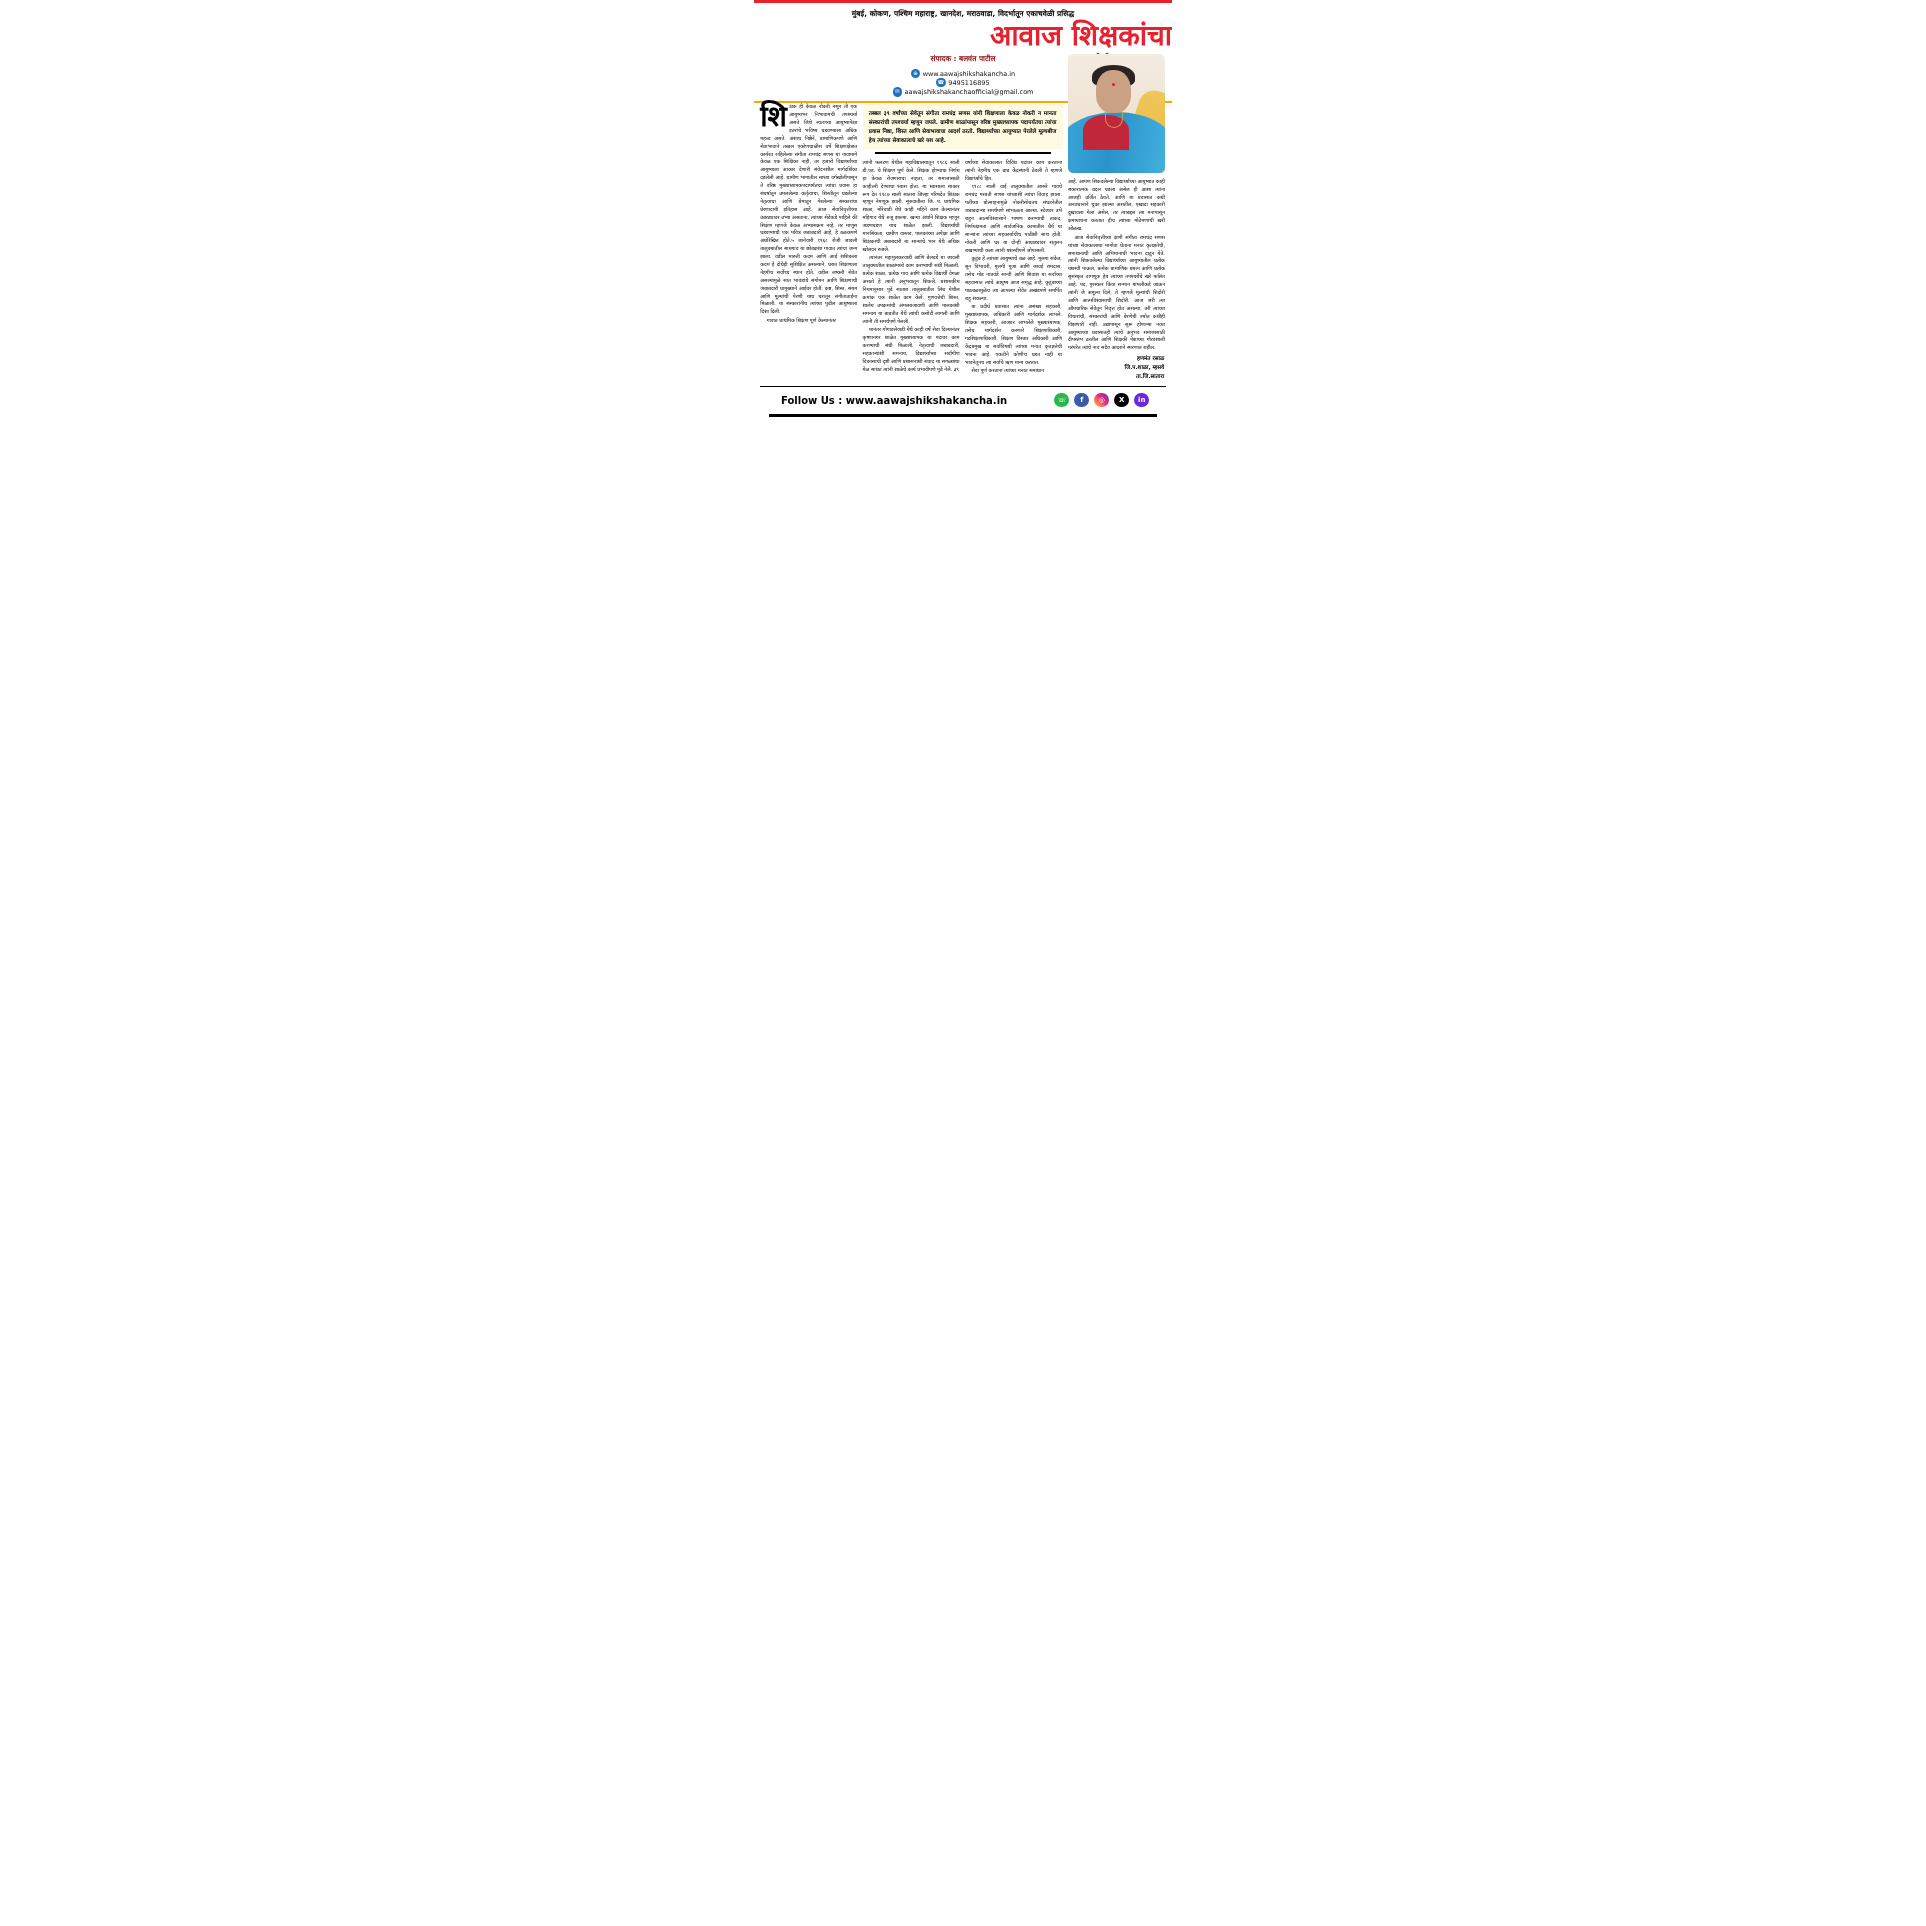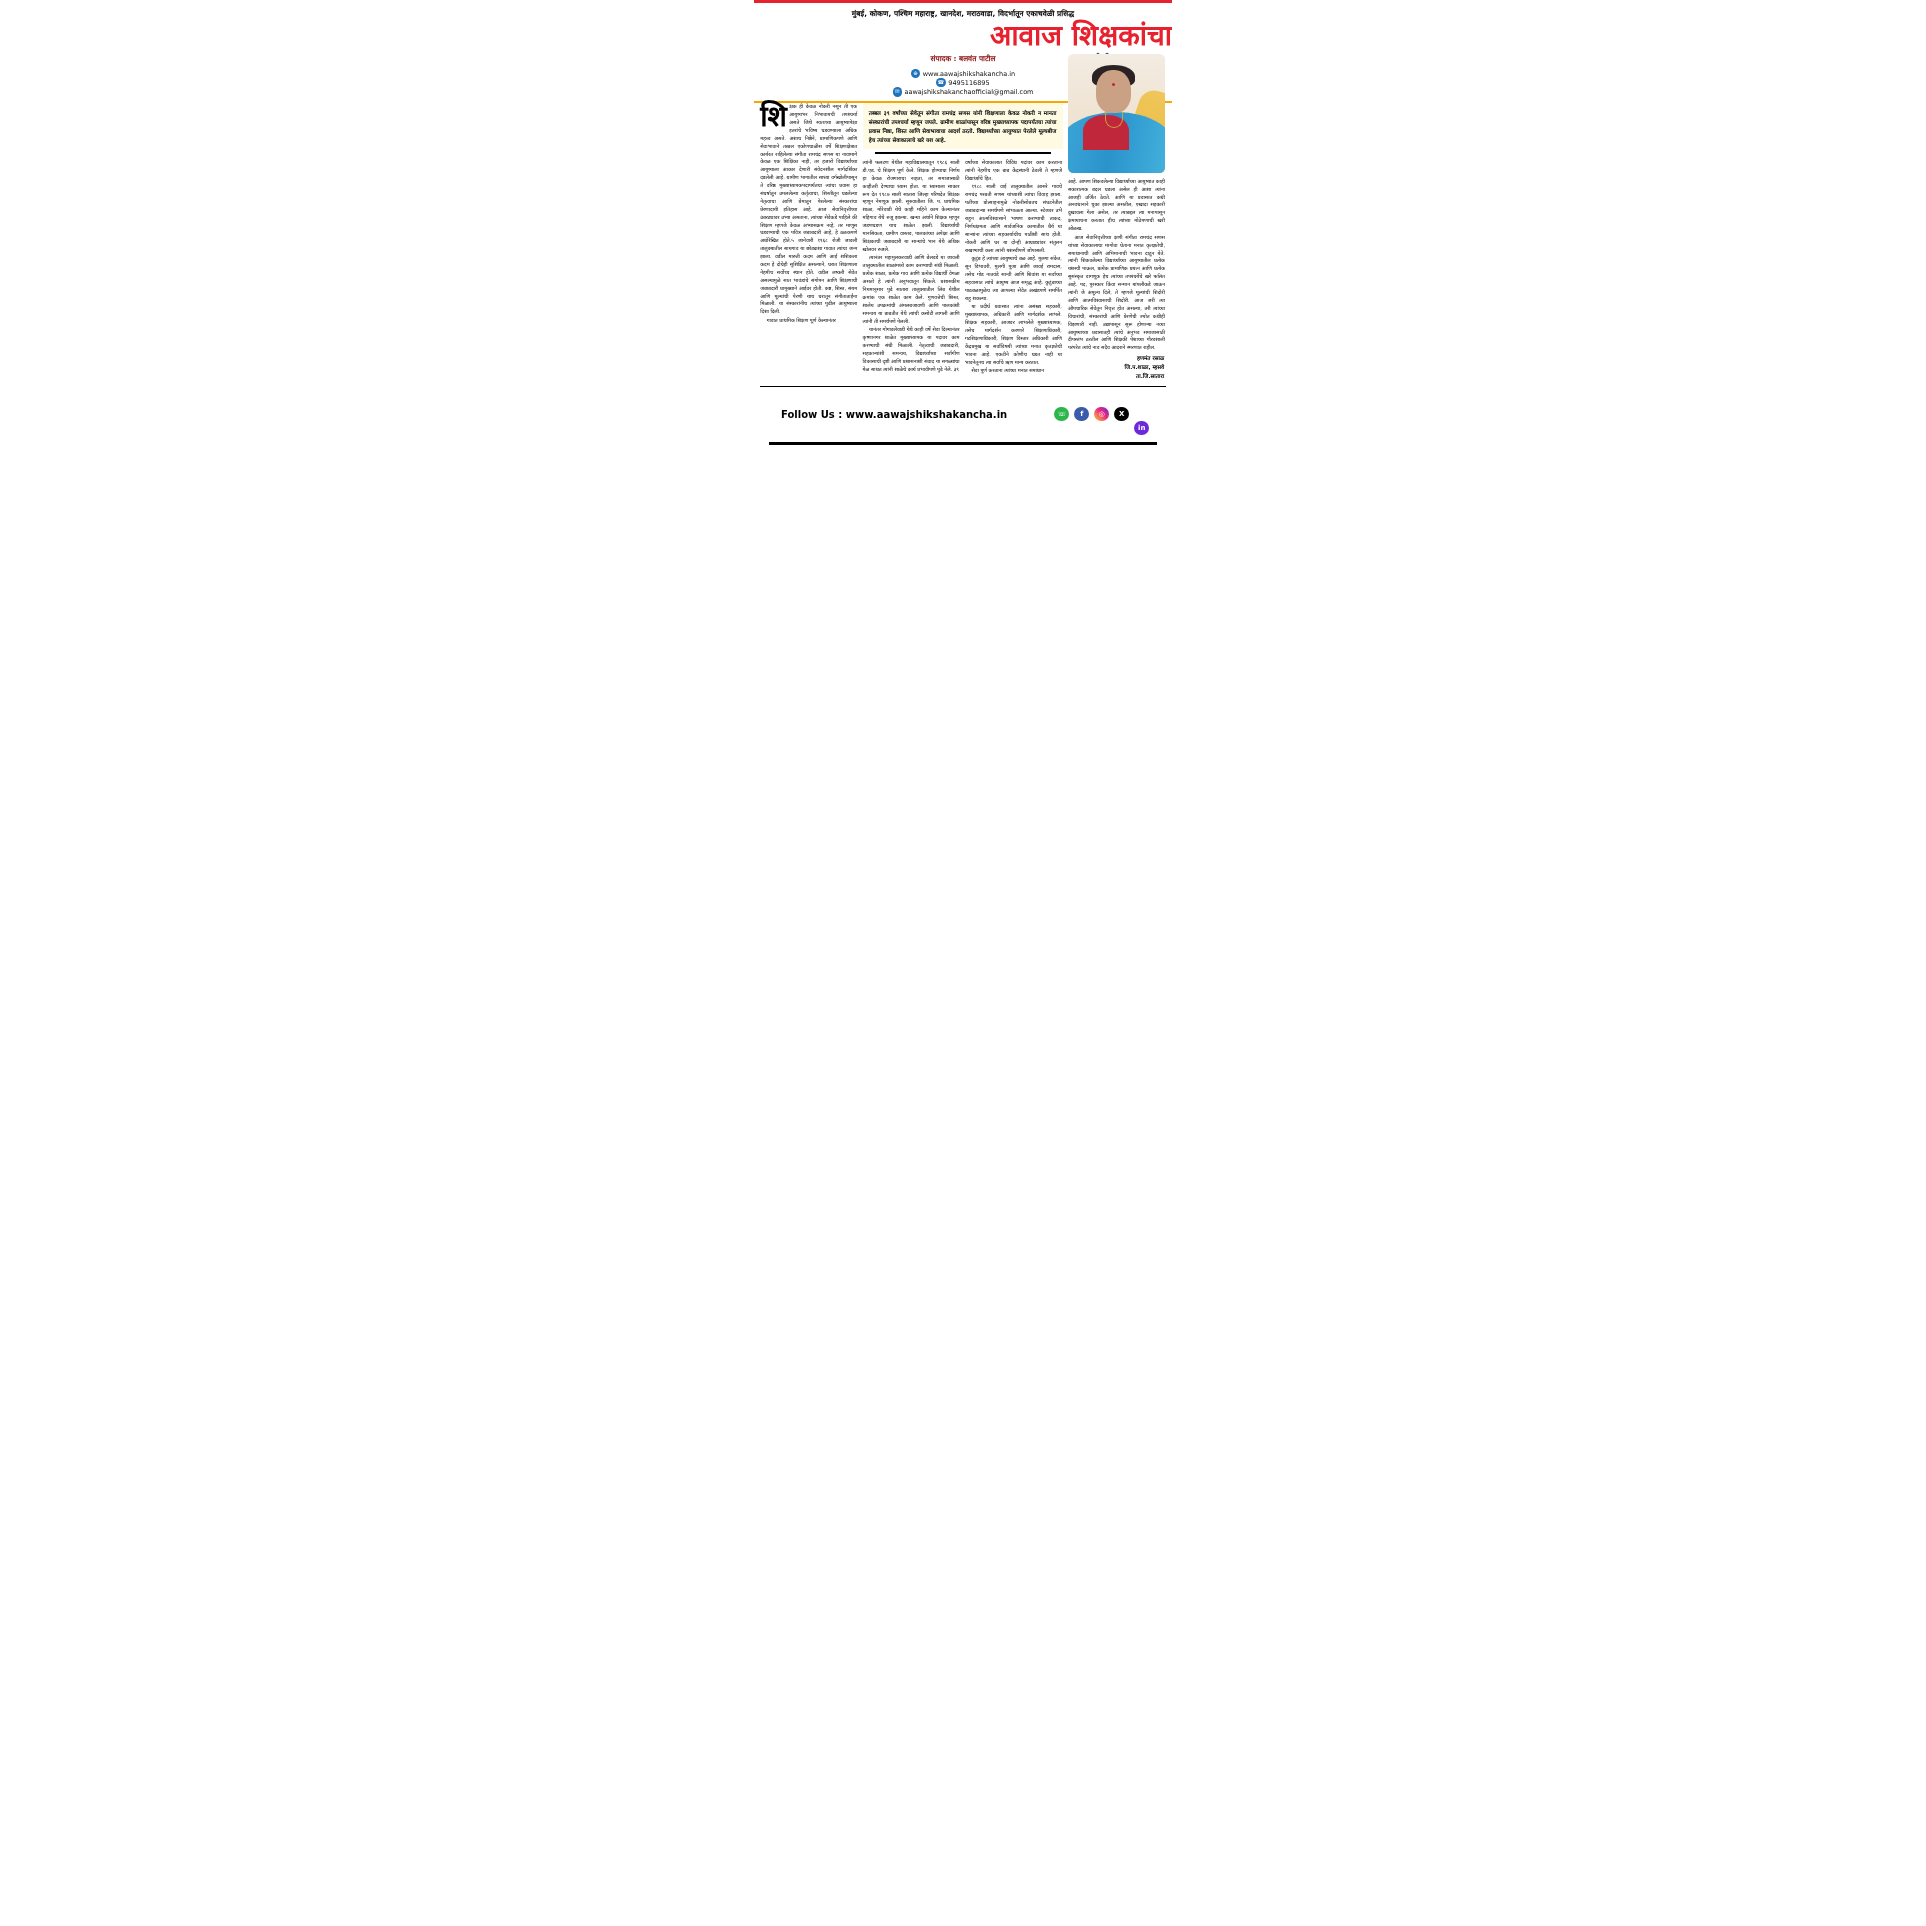--- a/index.html
+++ b/index.html
@@ -145,21 +145,21 @@
   .social {
     width: 14.6px; height: 14.6px; border-radius: 50%;
     display: flex; align-items: center; justify-content: center;
     color: #fff; font-weight: 800; font-size: 7px; text-decoration: none;
     font-family: "DejaVu Sans", sans-serif;
   }
   .social.whatsapp { background: #2bb64c; }
   .social.facebook { background: #3a5ba9; }
   .social.instagram { background: linear-gradient(45deg, #f9ce34, #ee2a7b 55%, #6228d7); }
   .social.x { background: #000; }
-  .social.linkedin { background: #6d28d9; margin-top: 28px; }
+  .social.linkedin { background: #6d28d9; }
   .bottom-bar { height: 3.9px; background: #000; margin: 3.1px 15.4px 10.8px; }
 </style>
 </head>
 <body>
 
 <div class="page">
   <div class="top-strip"></div>
 
   <header>
     <div class="tagline">मुंबई, कोकण, पश्चिम महाराष्ट्र, खानदेश, मराठवाडा, विदर्भातून एकाचवेळी प्रसिद्ध</div>

